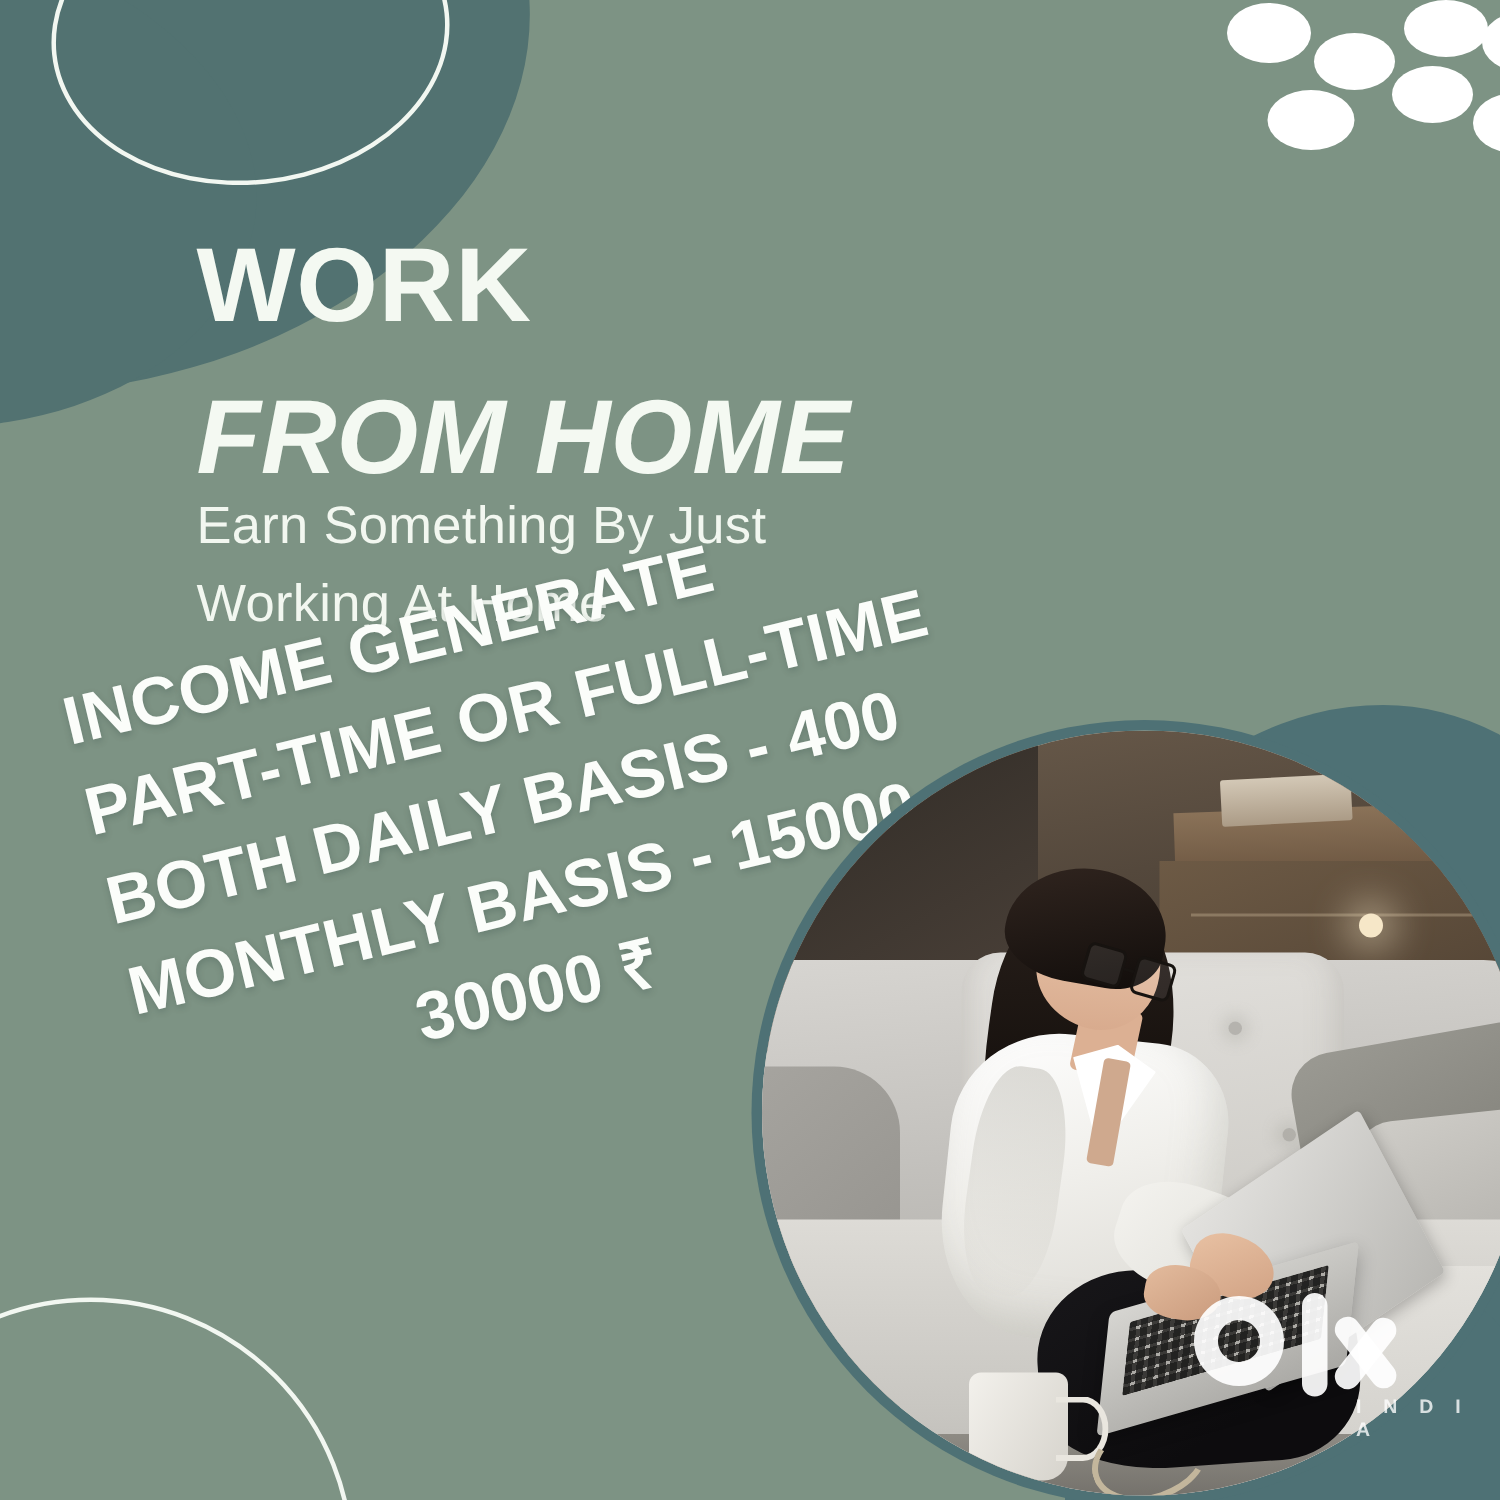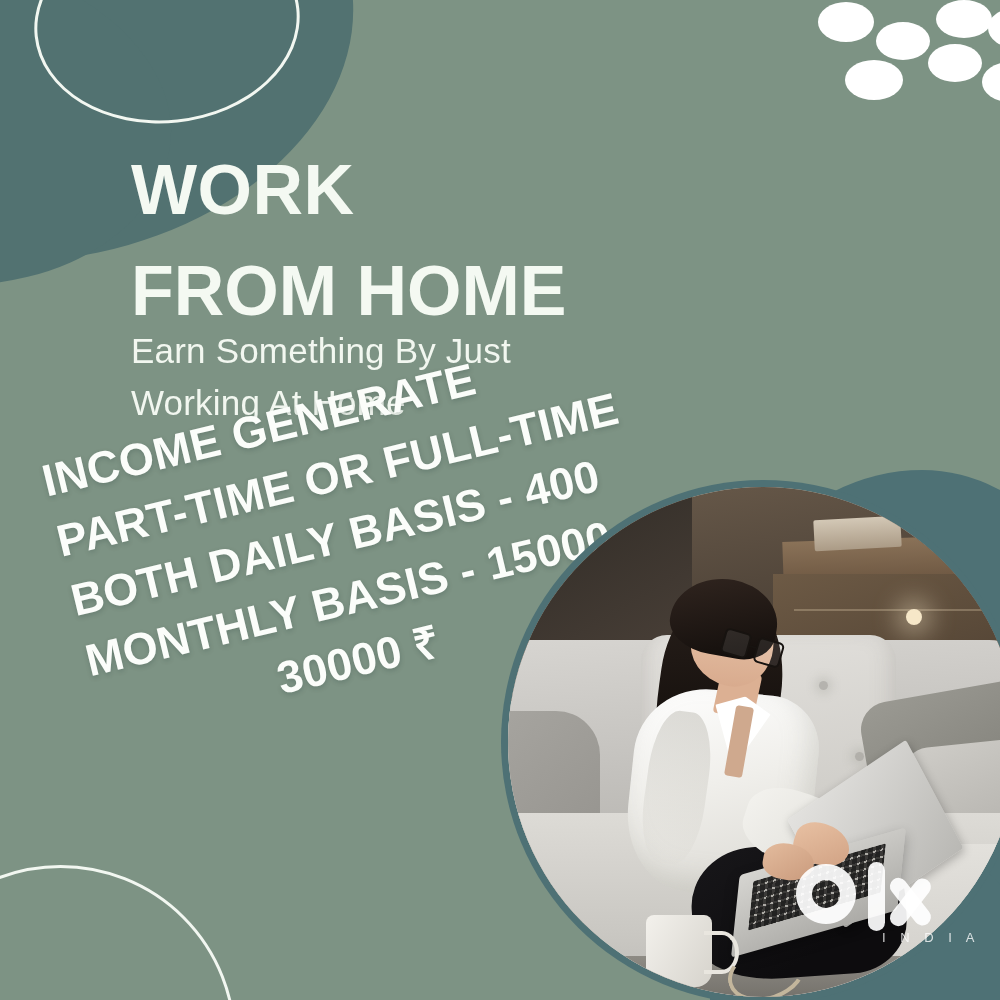--- a/index.html
+++ b/index.html
@@ -100,21 +100,21 @@
   .headline {
     position: absolute;
     left: 131px;
     top: 140px;
     color: #f4f9f2;
     font-weight: 700;
     font-size: 70px;
     line-height: 1.44;
     letter-spacing: 0.5px;
   }
-  .headline .l2 { letter-spacing: 0px; }
+  .headline .l2 { letter-spacing: 0px; font-style: italic; }
 
   .subtitle {
     position: absolute;
     left: 131px;
     top: 325px;
     color: #f2f7f0;
     font-weight: 400;
     font-size: 35px;
     line-height: 1.48;
     letter-spacing: 0.2px;
@@ -376,26 +376,26 @@
     position: absolute;
     left: 790px;
     top: 858px;
     width: 200px;
     height: 110px;
     pointer-events: none;
   }
   .olx svg { display: block; }
   .olx-india {
     position: absolute;
-    left: 92px;
+    left: 114px;
     top: 72px;
     color: rgba(255,255,255,0.78);
     font-size: 13px;
     letter-spacing: 5.5px;
-    font-weight: 400;
+    font-weight: 700;
   }
 </style>
 </head>
 <body>
 
 <div id="poster">
 
   <div class="bg-layer">
     <div class="blob-tl"></div>
     <div class="blob-tl2"></div>

